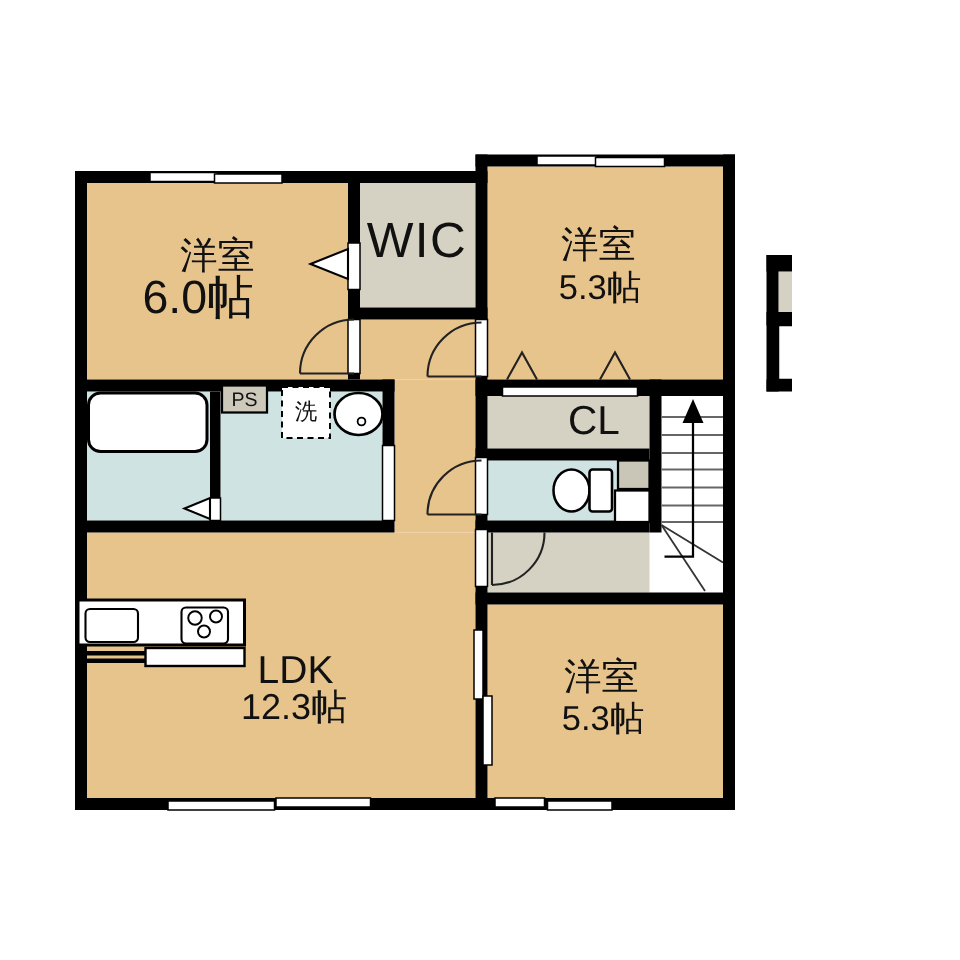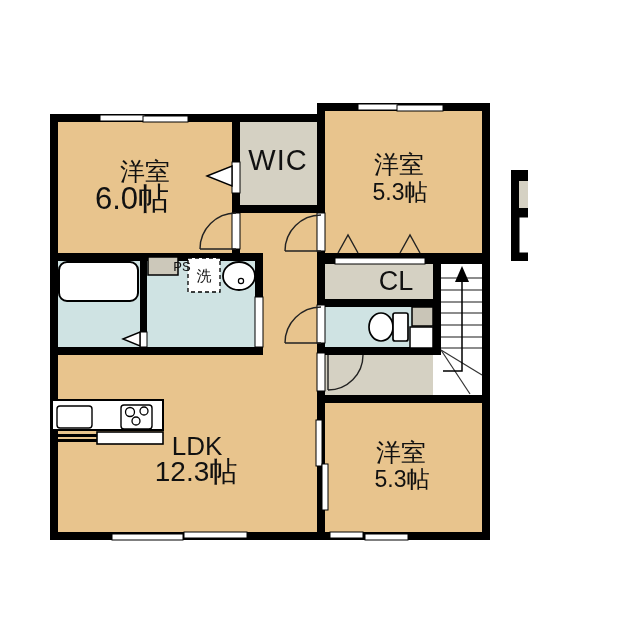--- a/index.html
+++ b/index.html
@@ -160,29 +160,29 @@
           <path d="M553,352 L574,394"></path>
     </g>
     <polyline points="570,263 570,367 561,374" fill="none" stroke="#000" stroke-width="1.5"></polyline>
     <polygon points="551,380 564,376 557,366" fill="#000"></polygon>
   </g>
 </svg>
 
   <div class="lbl" style="left:145px;top:171px;font-size:25px;">洋室</div>
   <div class="lbl" style="left:132px;top:198px;font-size:31px;">6.0帖</div>
 
-  <div class="lbl" style="left:278px;top:160px;font-size:29px;letter-spacing:1px;">WIC</div>
+  <div class="lbl" style="left:278px;top:160px;font-size:33px;letter-spacing:1px;">WIC</div>
 
   <div class="lbl" style="left:399px;top:164px;font-size:25px;">洋室</div>
   <div class="lbl" style="left:400px;top:192px;font-size:23px;">5.3帖</div>
 
   <div class="lbl" style="left:396px;top:281px;font-size:27px;">CL</div>
 
   <div class="lbl" style="left:197px;top:446px;font-size:26px;text-align:center;">LDK</div>
-  <div class="lbl" style="left:196px;top:472px;font-size:28px;">12.3帖</div>
+  <div class="lbl" style="left:196px;top:472px;font-size:24px;">12.3帖</div>
 
   <div class="lbl" style="left:401px;top:452px;font-size:25px;">洋室</div>
   <div class="lbl" style="left:402px;top:479px;font-size:23px;">5.3帖</div>
 
-  <div class="lbl" style="left:163px;top:266px;font-size:13px;margin-left:19px;">PS</div>
+  <div class="lbl" style="left:163px;top:266px;font-size:13px;">PS</div>
   <div class="lbl" style="left:204px;top:275px;font-size:15px;">洗</div>
 
 </div>
 
 </body></html>

